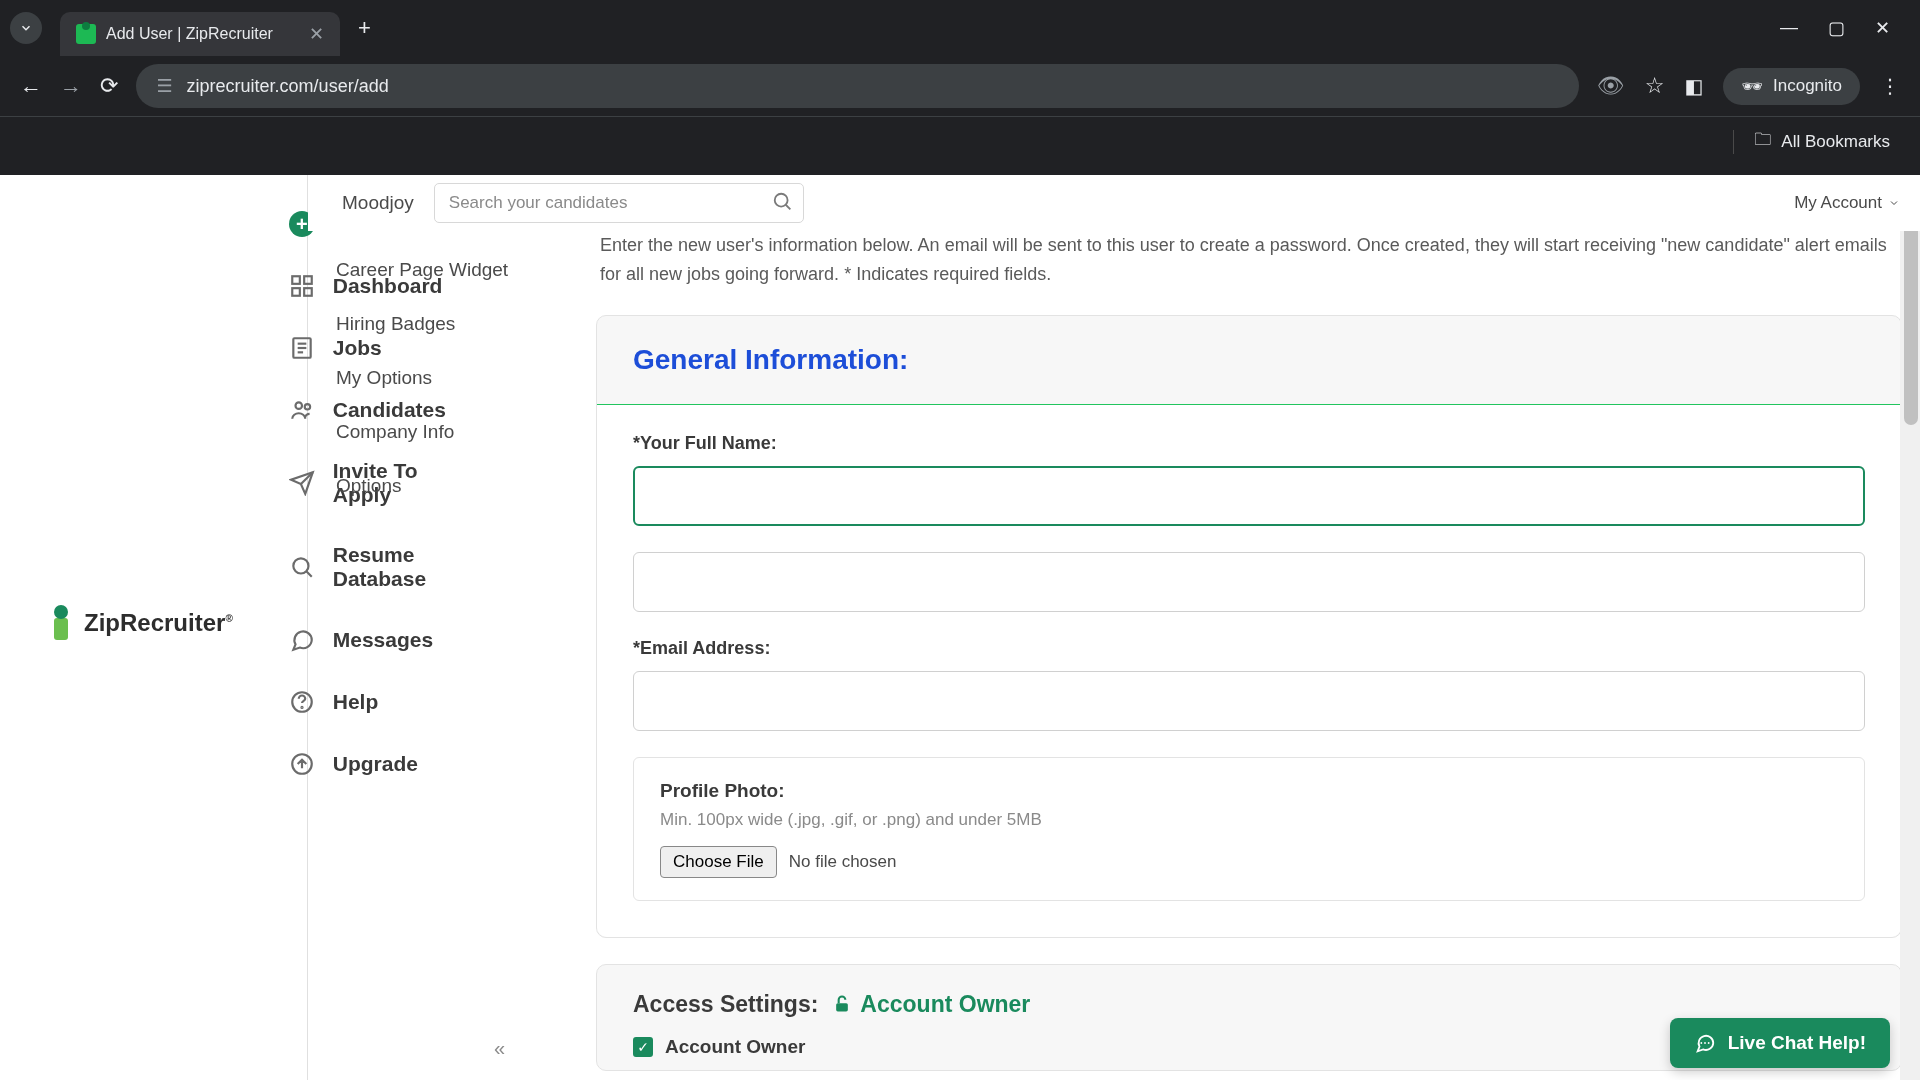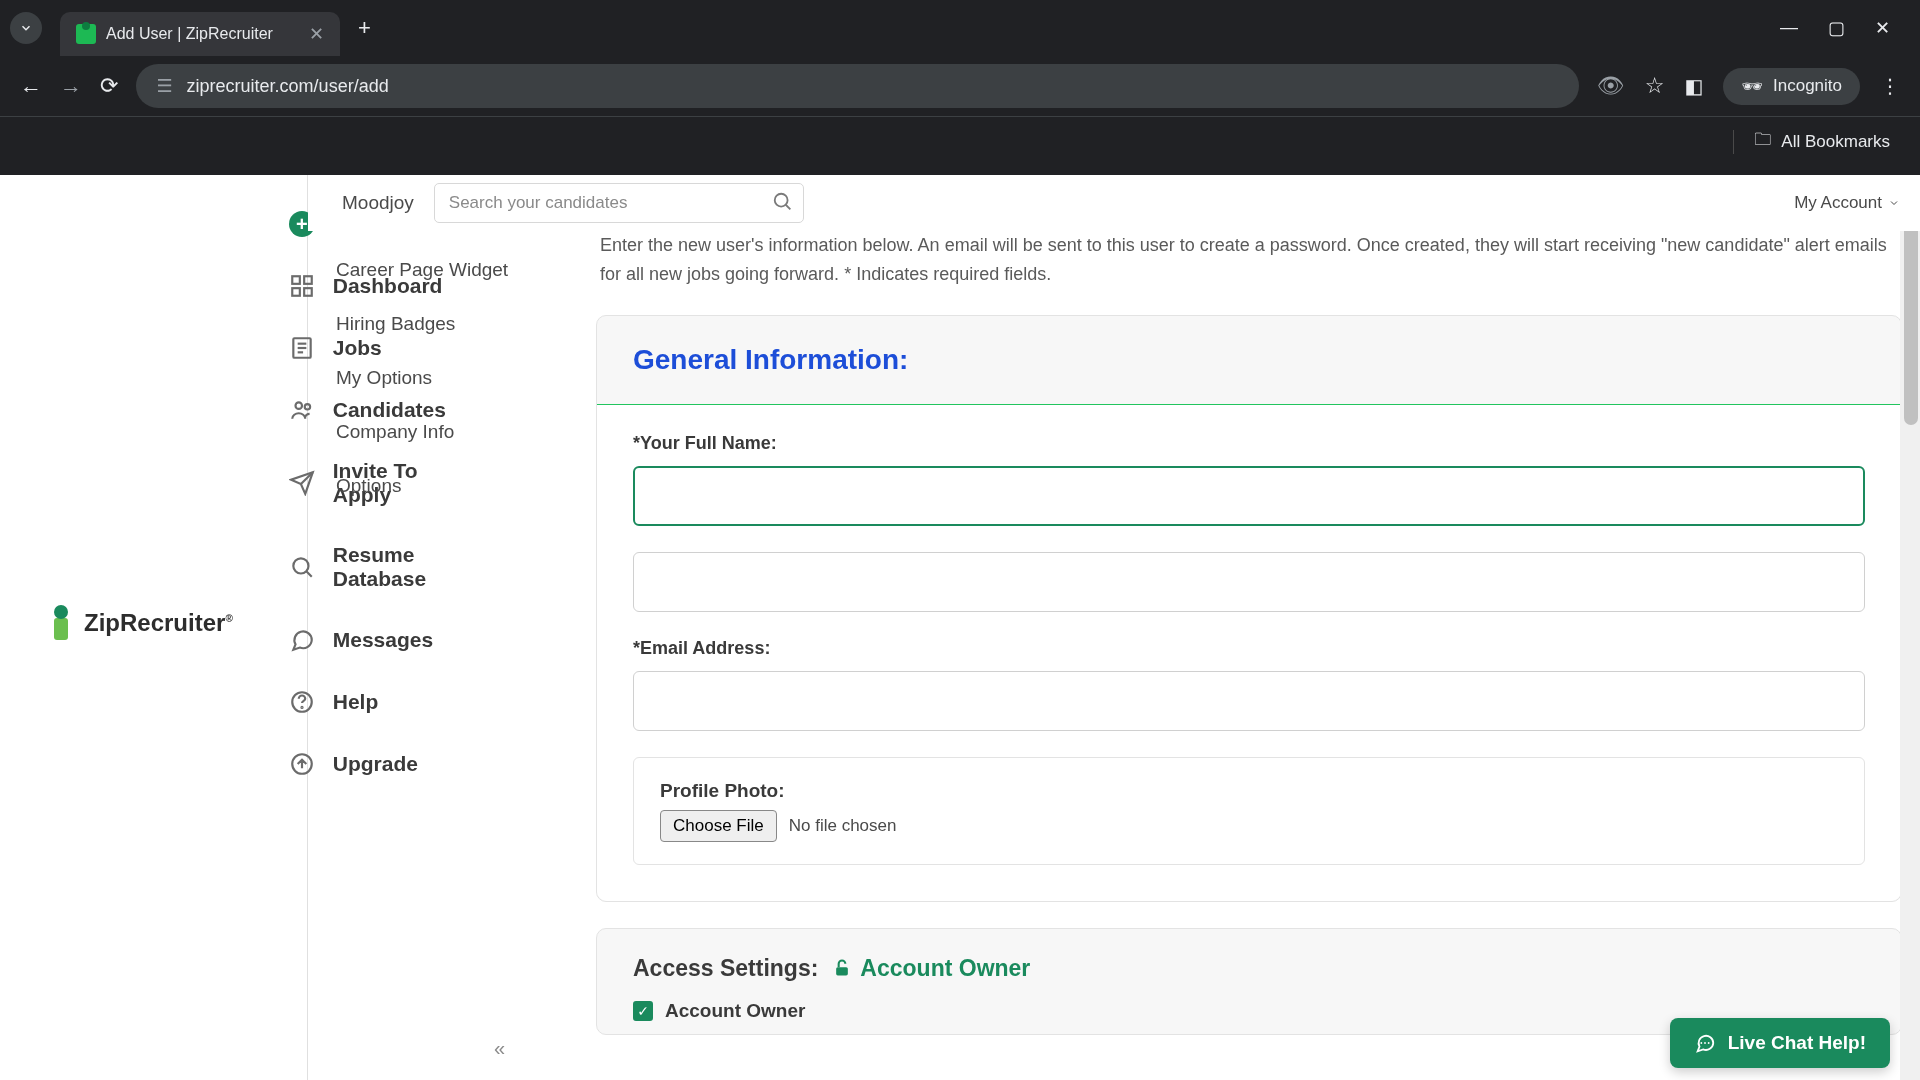--- a/index.html
+++ b/index.html
@@ -277,20 +277,21 @@
           </div>
           <div class="form-group">
             <input class="form-input" style="">
           </div>
           <div class="form-group">
             <label class="form-label">*Email Address:</label>
             <input class="form-input" style="">
           </div>
           <div class="photo-section">
             <div class="photo-label">Profile Photo:</div>
+            <div class="photo-hint">Min. 100px wide (.jpg, .gif, or .png) and under 5MB</div>
             <div class="file-row">
               <button class="file-btn">Choose File</button>
               <span class="file-status">No file chosen</span>
             </div>
           </div>
         </div>
       </div>
 
       <div class="access-card">
         <div class="access-header">

